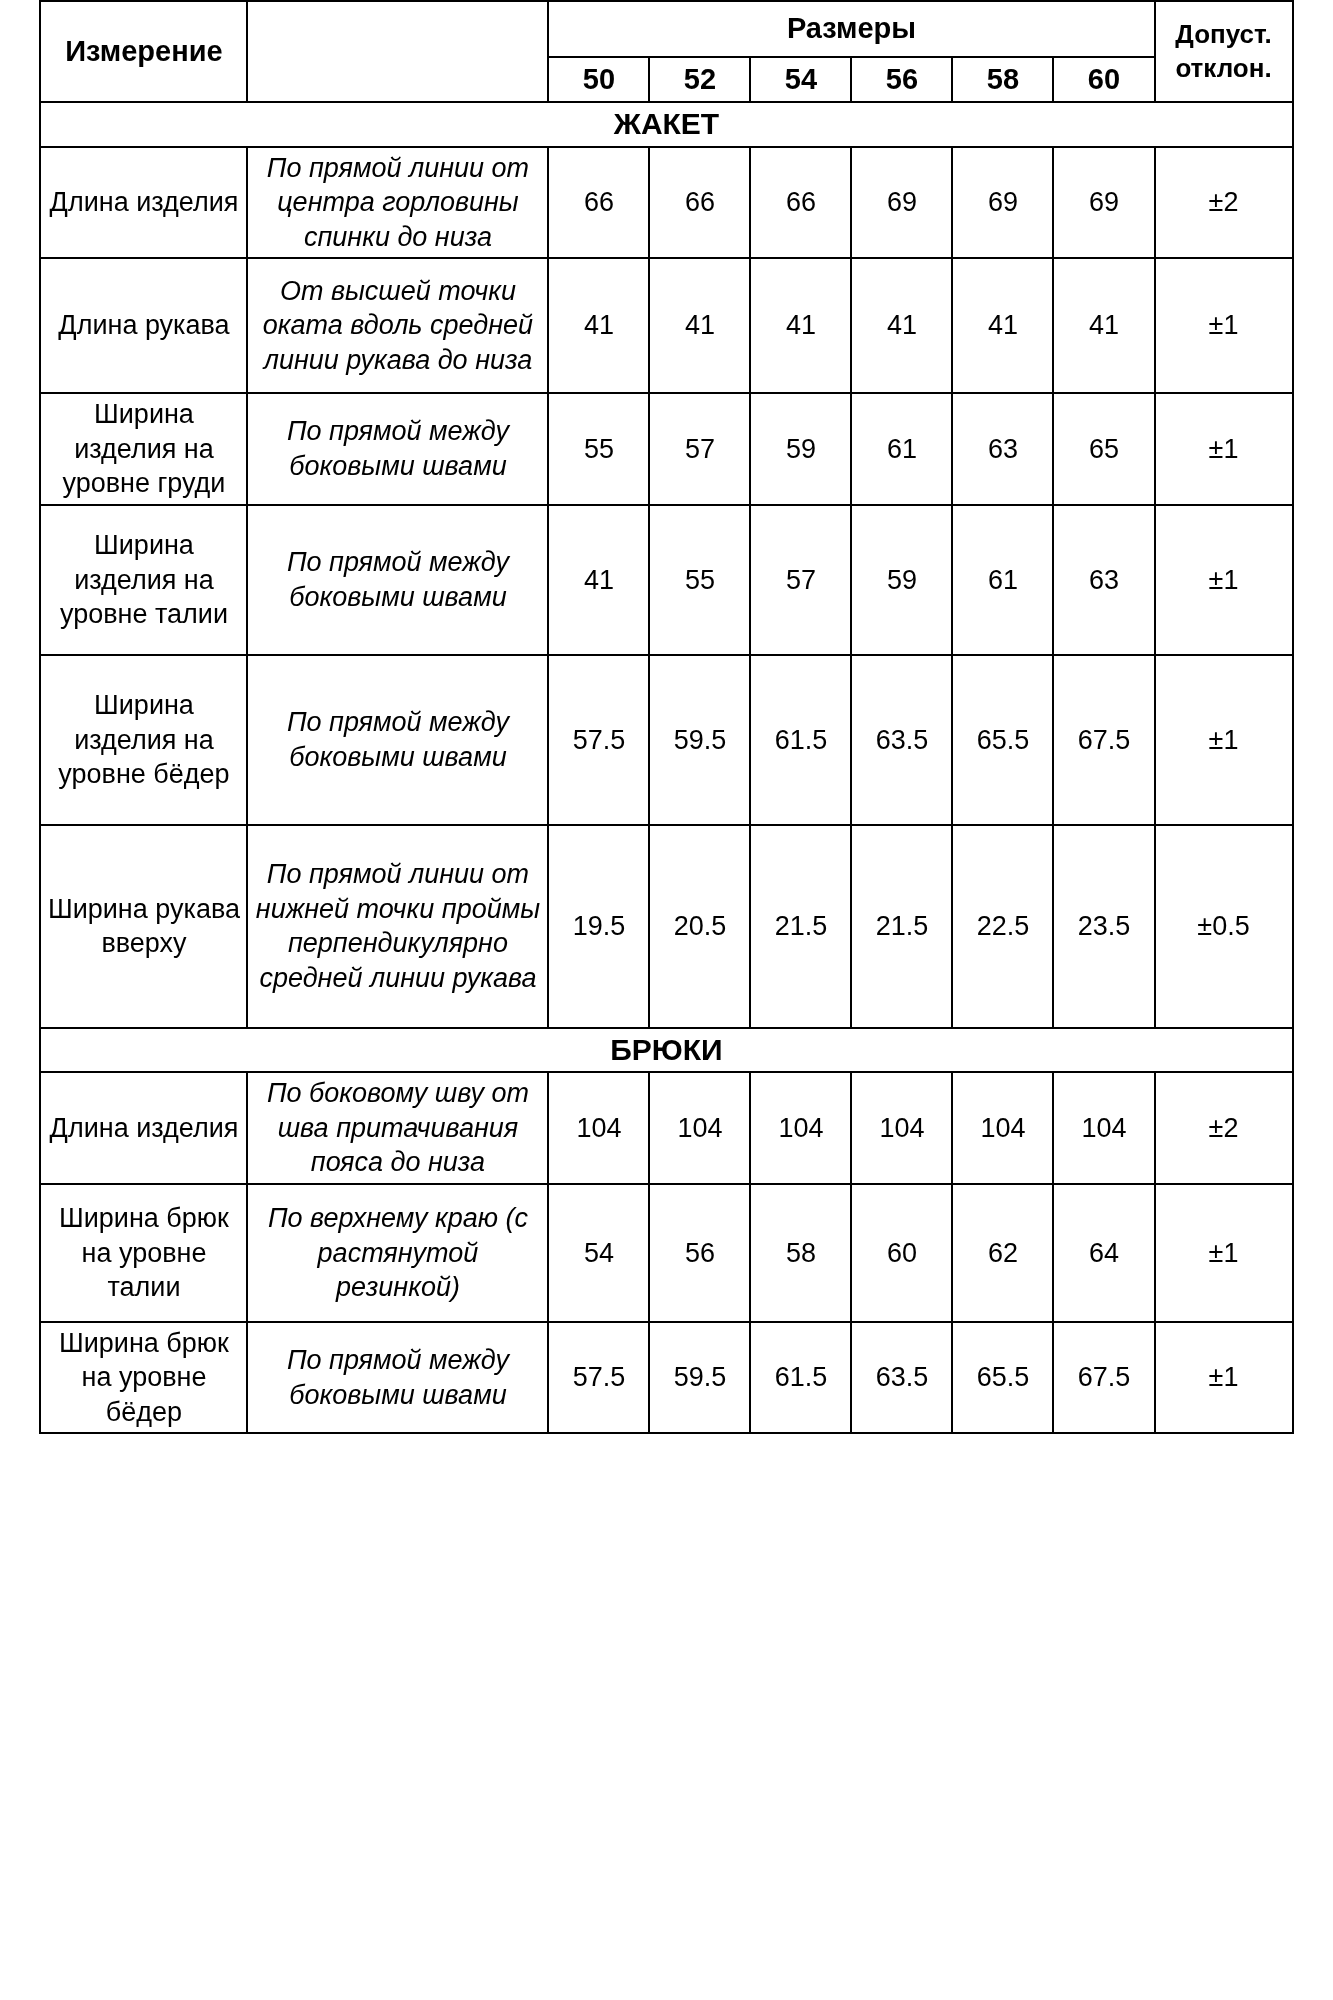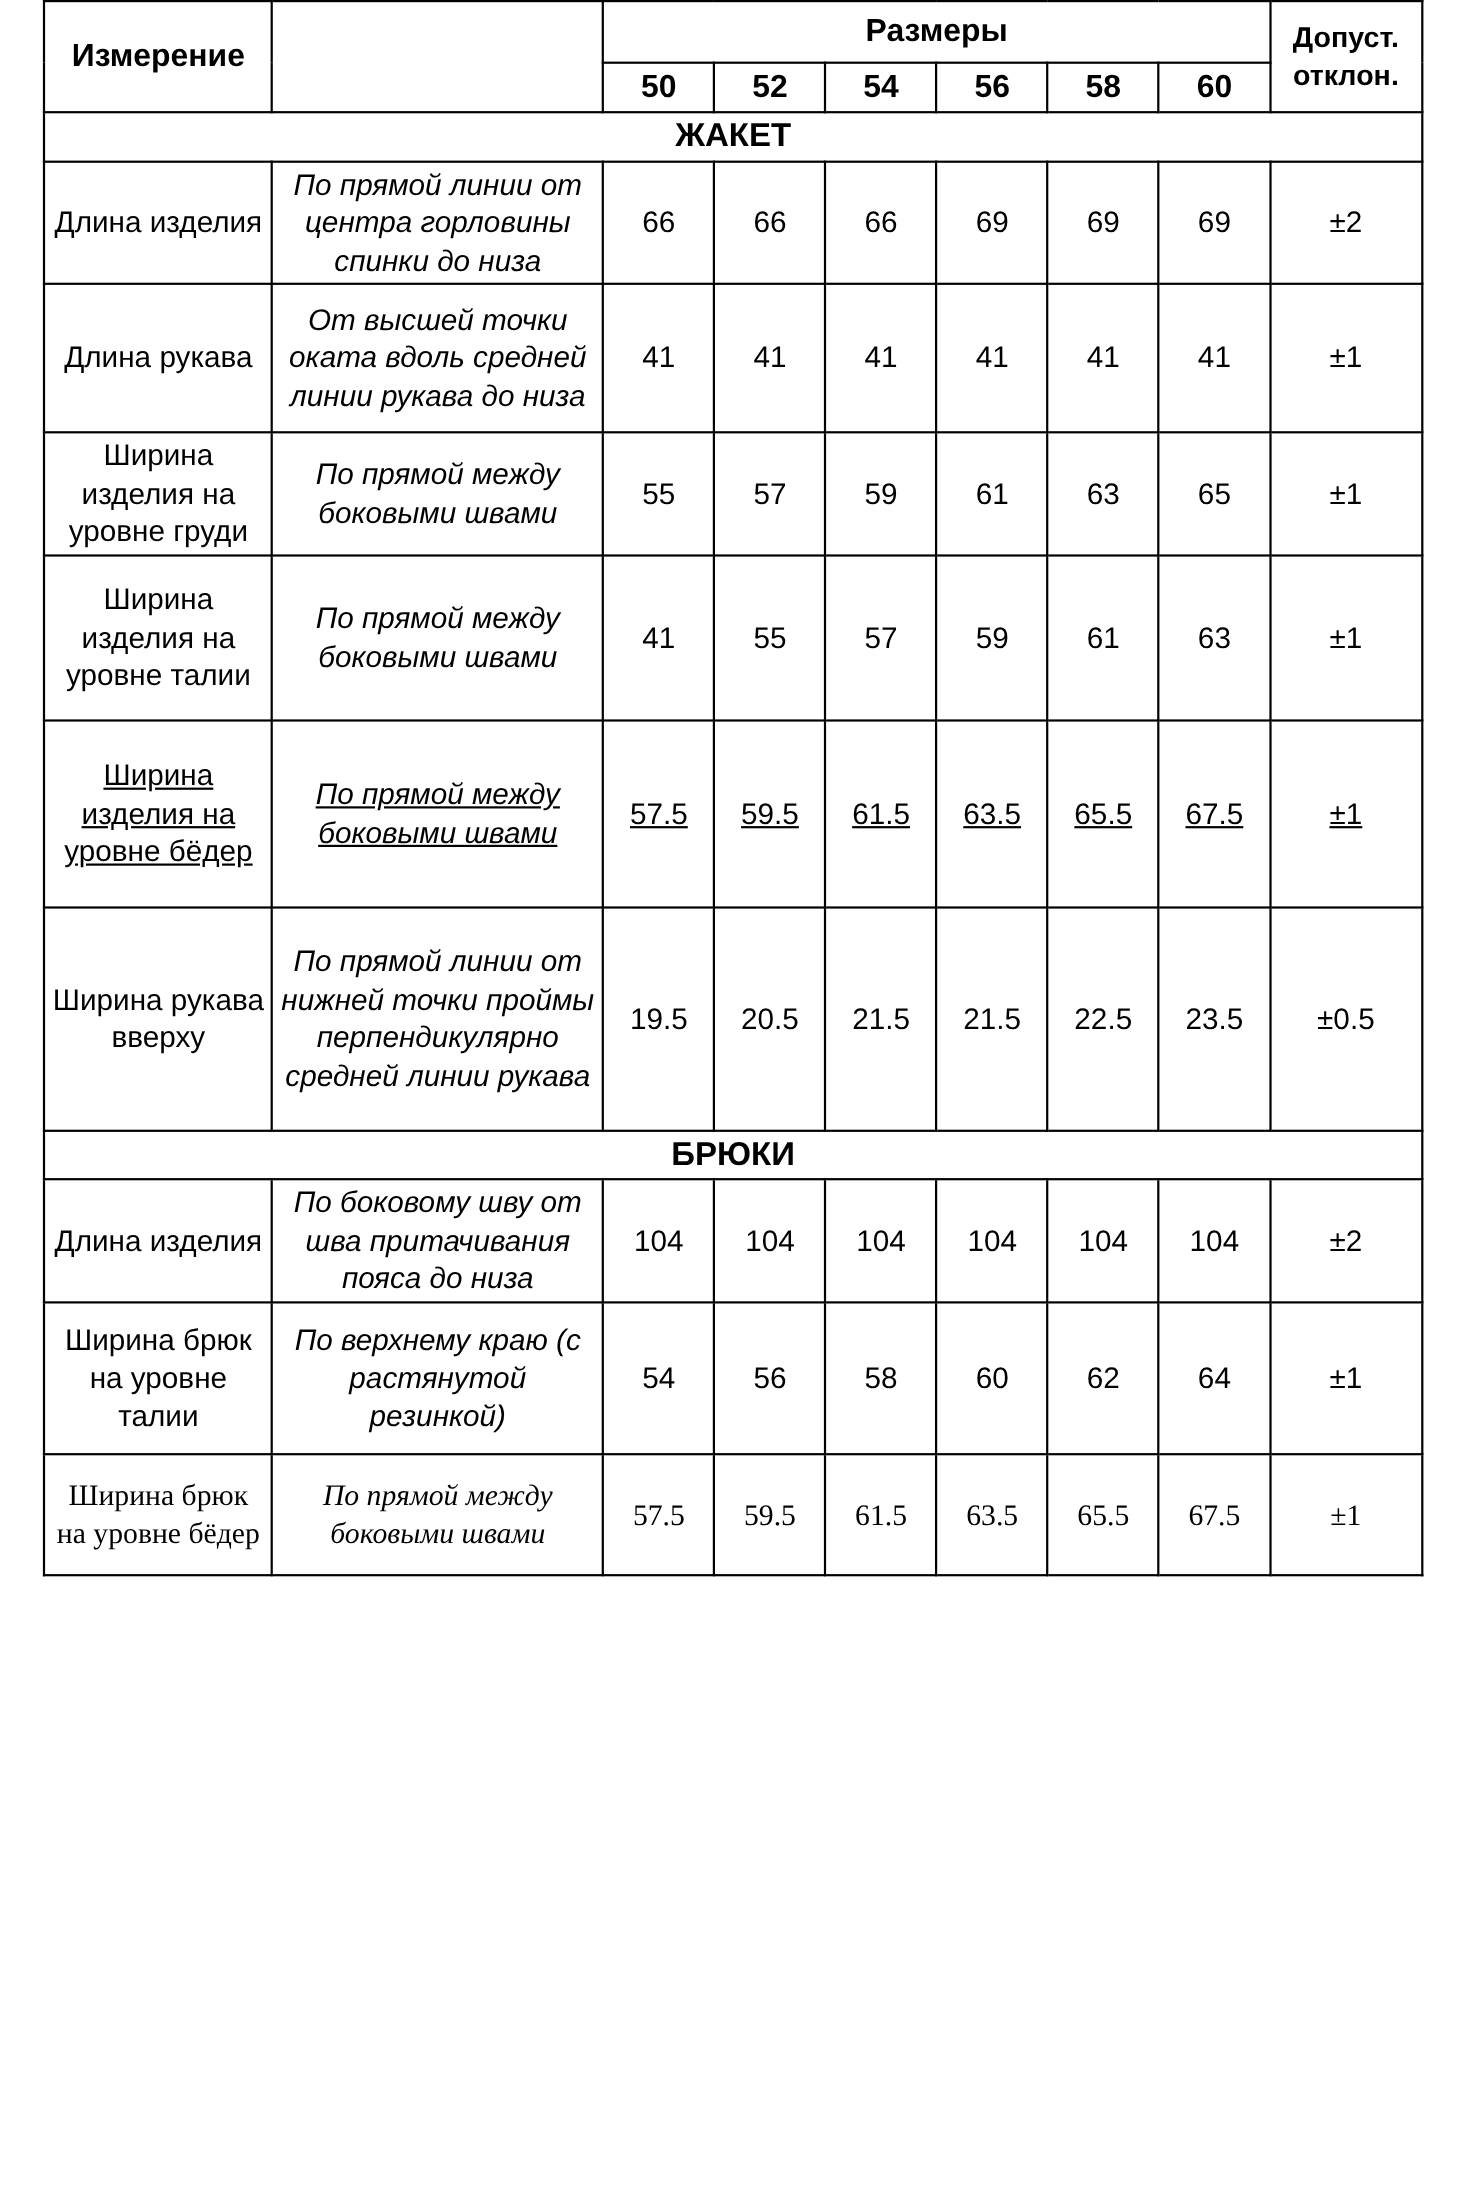--- a/index.html
+++ b/index.html
@@ -143,21 +143,21 @@
           <td class="label-cell">Ширина изделия на уровне талии</td>
           <td class="method-cell">По прямой между боковыми швами</td>
           <td class="value-cell">41</td>
           <td class="value-cell">55</td>
           <td class="value-cell">57</td>
           <td class="value-cell">59</td>
           <td class="value-cell">61</td>
           <td class="value-cell">63</td>
           <td class="tolerance-cell">±1</td>
         </tr>
-        <tr style="height: 170px; text-decoration: underline;">
+        <tr style="height: 170px;">
           <td class="label-cell">Ширина изделия на уровне бёдер</td>
           <td class="method-cell">По прямой между боковыми швами</td>
           <td class="value-cell">57.5</td>
           <td class="value-cell">59.5</td>
           <td class="value-cell">61.5</td>
           <td class="value-cell">63.5</td>
           <td class="value-cell">65.5</td>
           <td class="value-cell">67.5</td>
           <td class="tolerance-cell">±1</td>
         </tr>
@@ -190,21 +190,21 @@
           <td class="label-cell">Ширина брюк на уровне талии</td>
           <td class="method-cell">По верхнему краю (с растянутой резинкой)</td>
           <td class="value-cell">54</td>
           <td class="value-cell">56</td>
           <td class="value-cell">58</td>
           <td class="value-cell">60</td>
           <td class="value-cell">62</td>
           <td class="value-cell">64</td>
           <td class="tolerance-cell">±1</td>
         </tr>
-        <tr style="height: 110px; font-family: Liberation Serif, serif;">
+        <tr style="height: 110px;">
           <td class="label-cell">Ширина брюк на уровне бёдер</td>
           <td class="method-cell">По прямой между боковыми швами</td>
           <td class="value-cell">57.5</td>
           <td class="value-cell">59.5</td>
           <td class="value-cell">61.5</td>
           <td class="value-cell">63.5</td>
           <td class="value-cell">65.5</td>
           <td class="value-cell">67.5</td>
           <td class="tolerance-cell">±1</td>
         </tr>

